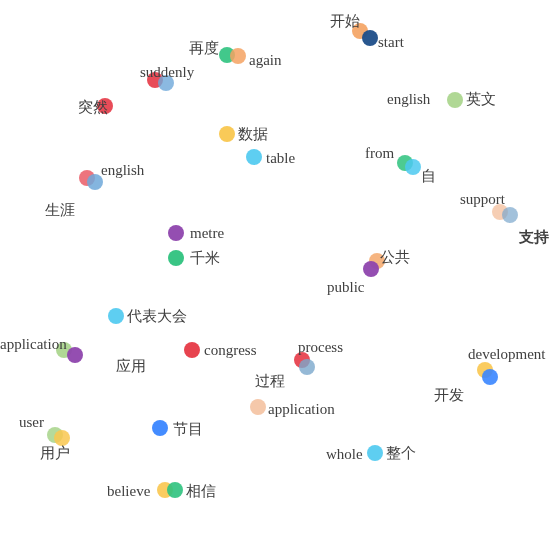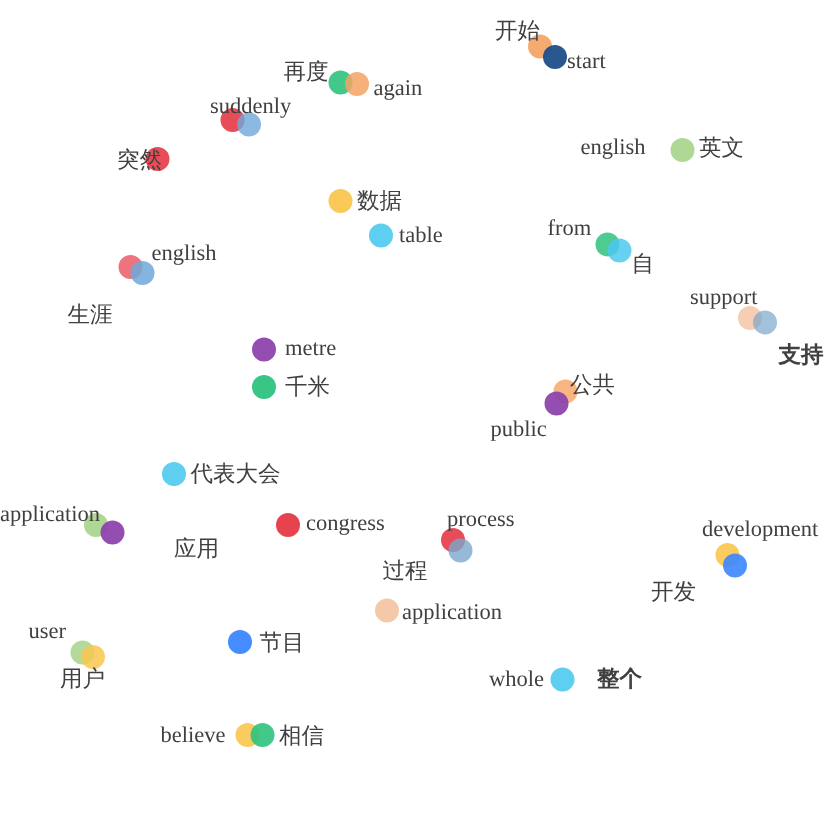--- a/index.html
+++ b/index.html
@@ -92,16 +92,16 @@
     <div class="label" style="left: 204px; top: 350px;">congress</div>
     <div class="label" style="left: 298px; top: 347px;">process</div>
     <div class="label zh" style="left: 255px; top: 381px;">过程</div>
     <div class="label" style="left: 468px; top: 354px;">development</div>
     <div class="label zh" style="left: 434px; top: 395px;">开发</div>
     <div class="label" style="left: 268px; top: 409px;">application</div>
     <div class="label" style="left: 19px; top: 422px;">user</div>
     <div class="label zh" style="left: 40px; top: 453px;">用户</div>
     <div class="label zh" style="left: 173px; top: 429px;">节目</div>
     <div class="label" style="left: 326px; top: 454px;">whole</div>
-    <div class="label zh" style="left: 398px; top: 453px; font-weight: bold;">整个</div>
+    <div class="label zh" style="left: 386px; top: 453px;">整个</div>
     <div class="label" style="left: 107px; top: 491px;">believe</div>
     <div class="label zh" style="left: 186px; top: 491px;">相信</div>
   </div>
 
 </body></html>

